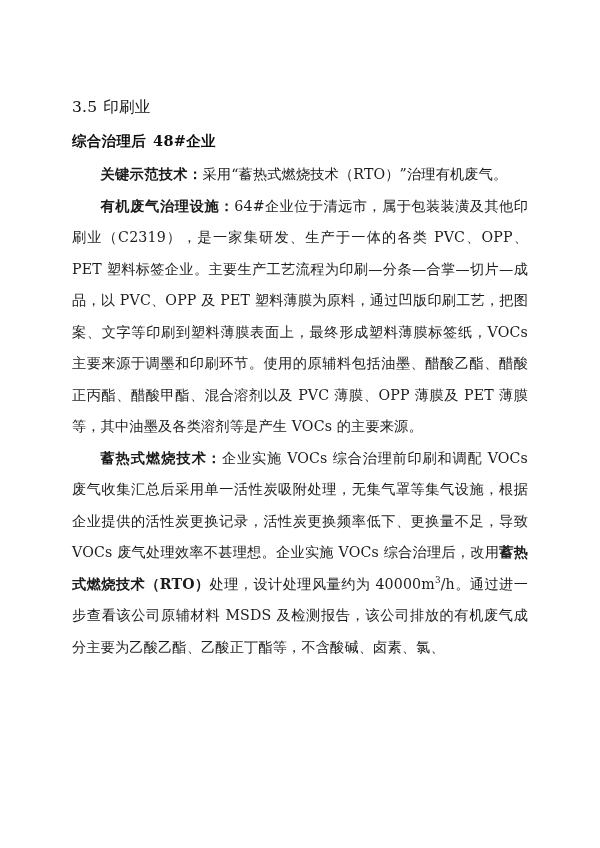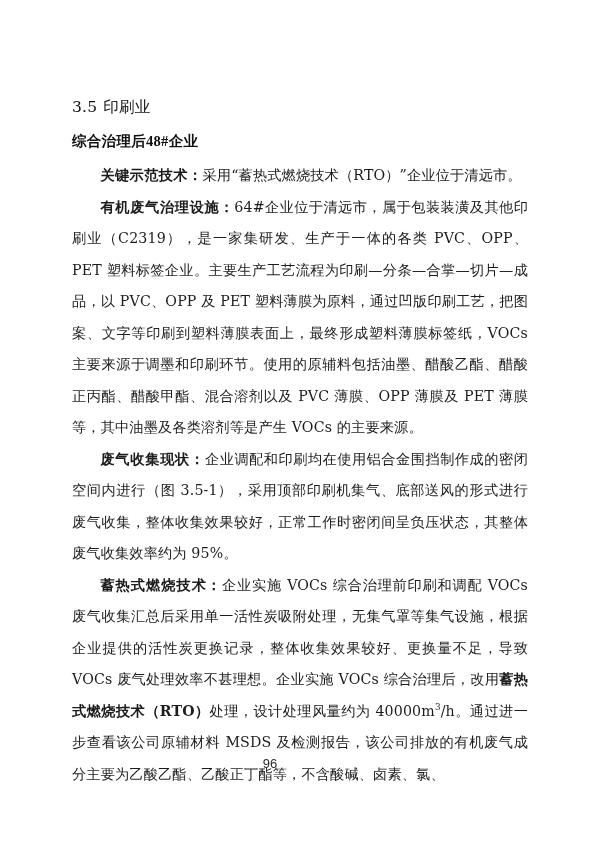--- a/index.html
+++ b/index.html
@@ -43,21 +43,21 @@
   .case-heading {
     font-family: "DejaVu Serif", "Liberation Serif", serif;
     font-size: 14.5px;
     font-weight: bold;
     line-height: 1.5;
     margin: 0 0 7px 0;
     letter-spacing: 0.3px;
     color: #0f0f0f;
   }
   .case-heading .case-id {
-    font-family: Liberation Serif, serif;
+    margin-left: 7px;
   }
 
   
   p.body {
     font-size: 14.2px;
     line-height: 31.5px;
     margin: 0;
     text-indent: 2em;
     text-align: justify;
     text-justify: inter-ideograph;
@@ -99,25 +99,23 @@
   <div class="content">
 
     <h2 class="section-heading">
       <span class="num">3.5</span><span>印刷业</span>
     </h2>
 
     <h3 class="case-heading">
       <span>综合治理后</span><span class="case-id">48#企业</span>
     </h3>
 
-    <p class="body"><span class="lead">关键示范技术：</span><span>采用“蓄热式燃烧技术（RTO）”企业位于清远市。</span></p>
+    <p class="body"><span class="lead">关键示范技术：</span><span>采用“蓄热式燃烧技术（RTO）”治理有机废气。</span></p>
 
     <p class="body"><span class="lead">有机废气治理设施：</span><span>64#企业位于清远市，属于包装装潢及其他印刷业（C2319），是一家集研发、生产于一体的各类 PVC、OPP、PET 塑料标签企业。主要生产工艺流程为印刷—分条—合掌—切片—成品，以 PVC、OPP 及 PET 塑料薄膜为原料，通过凹版印刷工艺，把图案、文字等印刷到塑料薄膜表面上，最终形成塑料薄膜标签纸，VOCs 主要来源于调墨和印刷环节。使用的原辅料包括油墨、醋酸乙酯、醋酸正丙酯、醋酸甲酯、混合溶剂以及 PVC 薄膜、OPP 薄膜及 PET 薄膜等，其中油墨及各类溶剂等是产生 VOCs 的主要来源。</span></p>
 
-    <p class="body"><span class="lead">废气收集现状：</span><span>企业调配和印刷均在使用铝合金围挡制作成的密闭空间内进行（图 3.5-1），采用顶部印刷机集气、底部送风的形式进行废气收集，整体收集效果较好，正常工作时密闭间呈负压状态，其整体废气收集效率约为 95%。</span></p>
 
-    <p class="body"><span class="lead">蓄热式燃烧技术：</span><span>企业实施 VOCs 综合治理前印刷和调配 VOCs 废气收集汇总后采用单一活性炭吸附处理，无集气罩等集气设施，根据企业提供的活性炭更换记录，整体收集效果较好、更换量不足，导致 VOCs 废气处理效率不甚理想。企业实施 VOCs 综合治理后，改用</span><span class="bold-inline">蓄热式燃烧技术（RTO）</span><span>处理，设计处理风量约为 40000m</span><sup>3</sup><span>/h。通过进一步查看该公司原辅材料 MSDS 及检测报告，该公司排放的有机废气成分主要为乙酸乙酯、乙酸正丁酯等，不含酸碱、卤素、氯、</span></p>
+    <p class="body"><span class="lead">蓄热式燃烧技术：</span><span>企业实施 VOCs 综合治理前印刷和调配 VOCs 废气收集汇总后采用单一活性炭吸附处理，无集气罩等集气设施，根据企业提供的活性炭更换记录，活性炭更换频率低下、更换量不足，导致 VOCs 废气处理效率不甚理想。企业实施 VOCs 综合治理后，改用</span><span class="bold-inline">蓄热式燃烧技术（RTO）</span><span>处理，设计处理风量约为 40000m</span><sup>3</sup><span>/h。通过进一步查看该公司原辅材料 MSDS 及检测报告，该公司排放的有机废气成分主要为乙酸乙酯、乙酸正丁酯等，不含酸碱、卤素、氯、</span></p>
 
   </div>
 
-  <div class="page-number">96</div>
 
 </div>
 
 </body></html>

